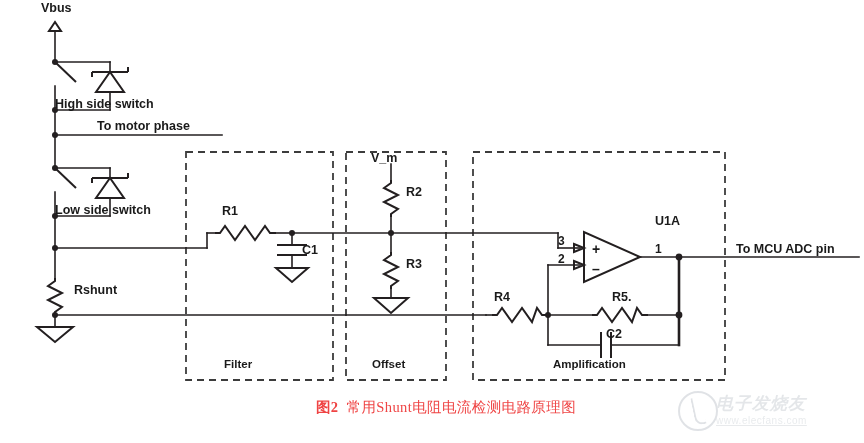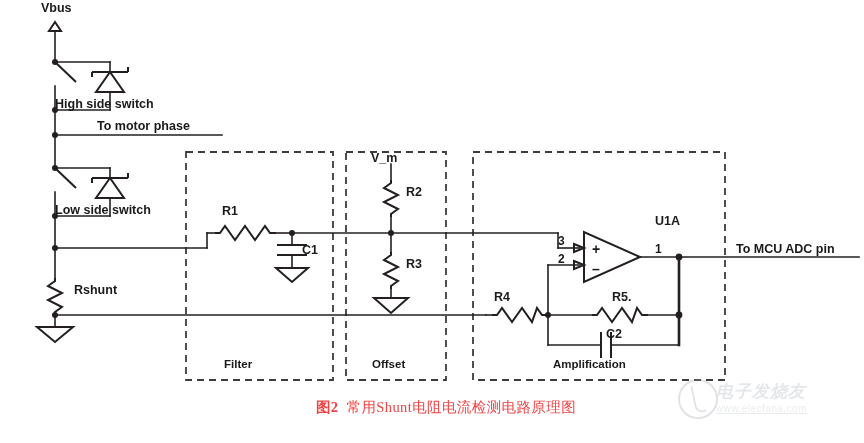--- a/index.html
+++ b/index.html
@@ -96,21 +96,21 @@
     font-size: 14.5px;
     color: #ef4444;
     letter-spacing: 0.4px;
   }
   .caption .cap-bold {
     font-weight: bold;
   }
   .watermark {
     position: absolute;
     right: 8px;
-    bottom: 16px;
+    bottom: 4px;
     width: 130px;
     height: 60px;
     opacity: 0.30;
     pointer-events: none;
   }
   .wm-circle {
     position: absolute;
     left: 2px;
     top: 12px;
     width: 36px;

